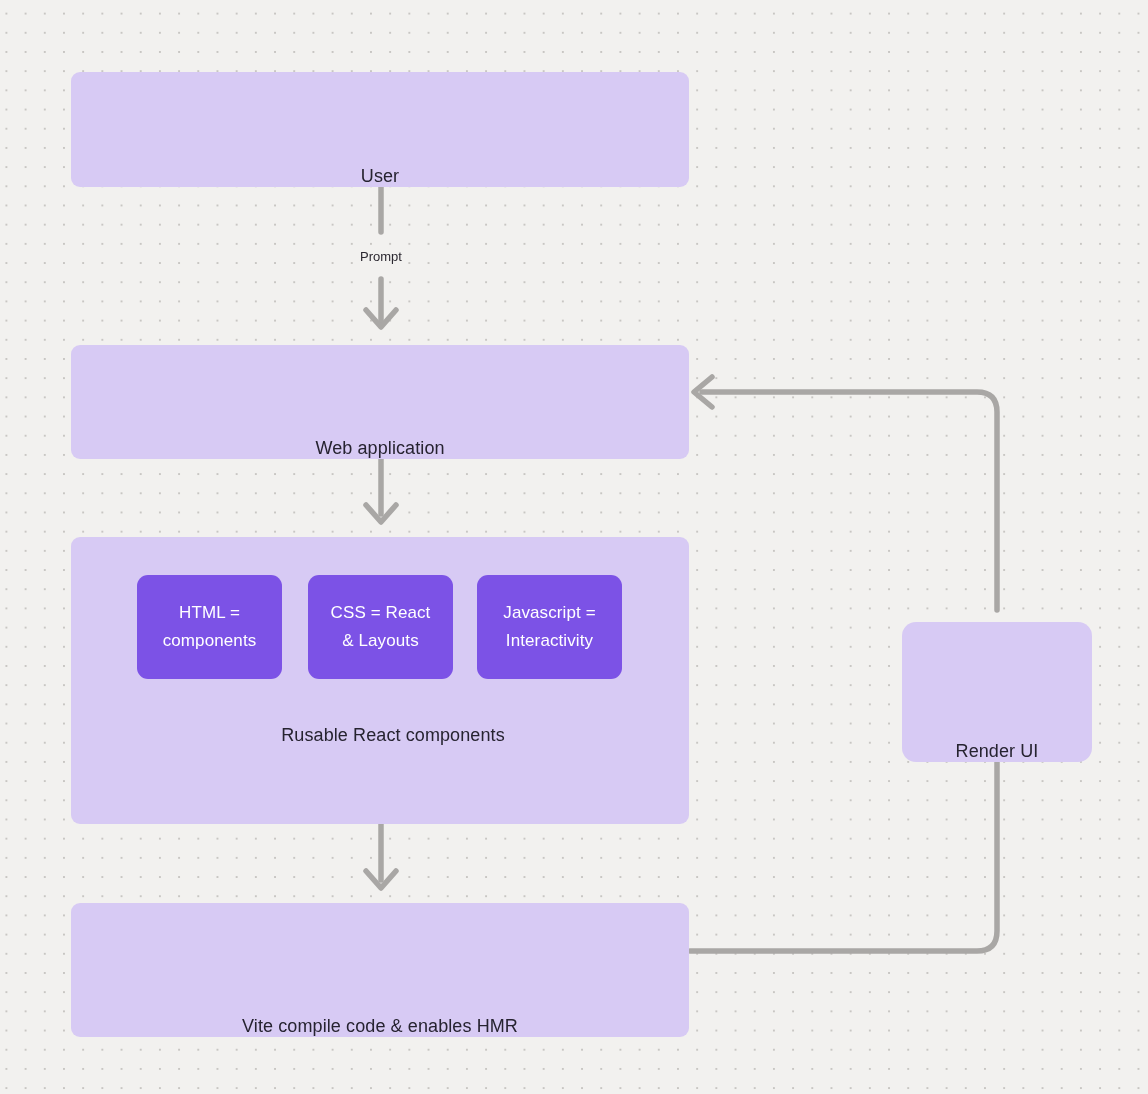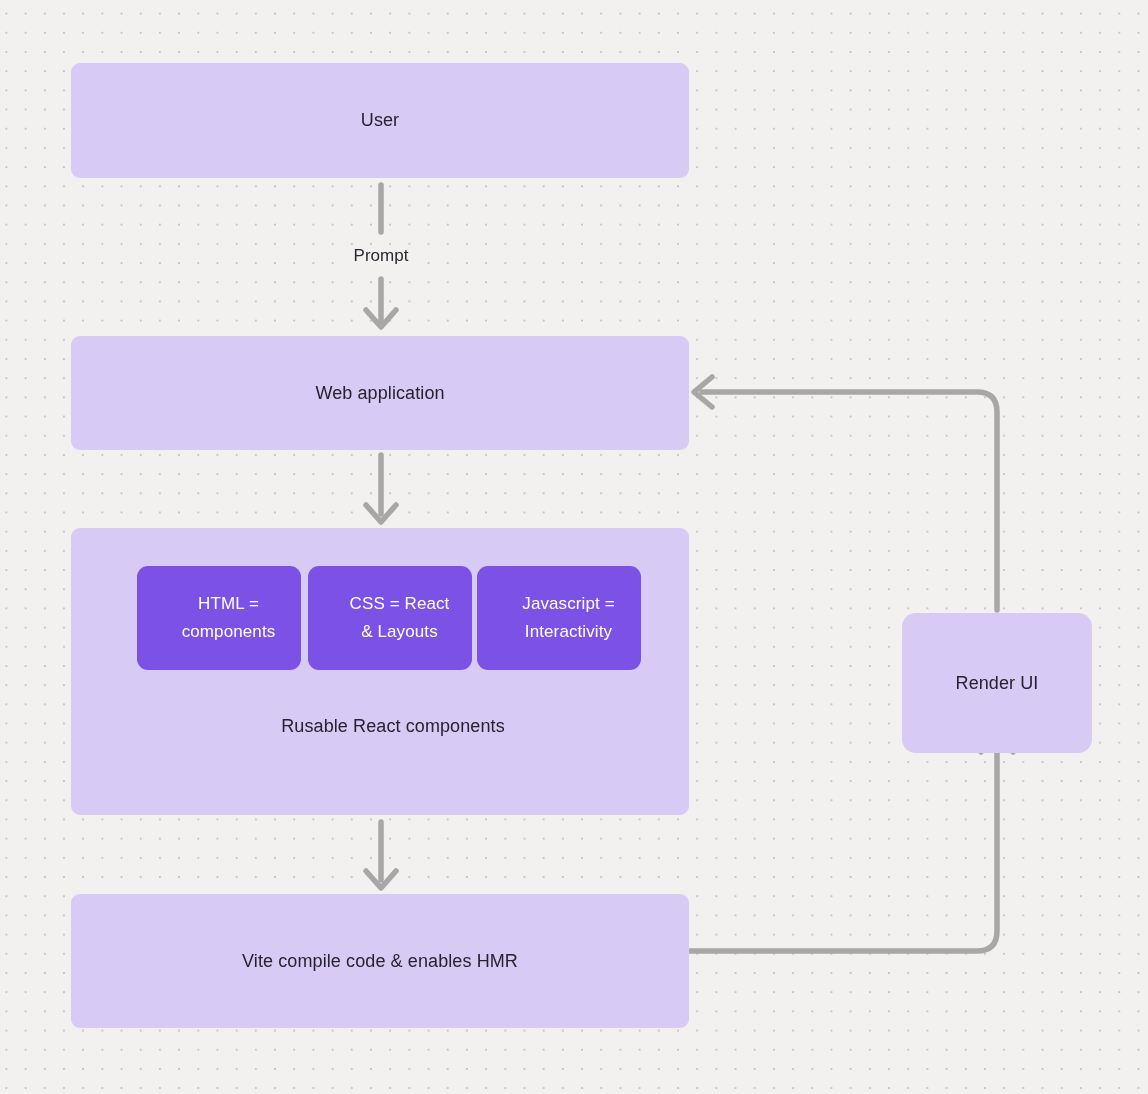--- a/index.html
+++ b/index.html
@@ -18,26 +18,27 @@
     position: absolute;
     left: 0; top: 0;
     width: 1148px; height: 1094px;
     pointer-events: none;
   }
   .node {
     position: absolute;
     background: #d7caf4;
     border-radius: 9px;
     display: flex;
-    align-items: center;
+    align-items: flex-end;
     justify-content: center;
     color: #262330;
     font-size: 18px;
     font-weight: 500;
     letter-spacing: 0.1px;
+    margin-top: 9px;
   }
   .node-user        { left: 71px;  top: 63px;  width: 618px; height: 115px; }
   .node-webapp      { left: 71px;  top: 336px; width: 618px; height: 114px; }
   .node-components  { left: 71px;  top: 528px; width: 618px; height: 287px; }
   .node-vite        { left: 71px;  top: 894px; width: 618px; height: 134px; }
   .node-render      { left: 902px; top: 613px; width: 190px; height: 140px; border-radius: 14px; }
   .chip {
     position: absolute;
     top: 38px;
     width: 145px;
@@ -46,42 +47,41 @@
     border-radius: 11px;
     color: #ffffff;
     display: flex;
     flex-direction: column;
     align-items: center;
     justify-content: center;
     font-size: 17px;
     font-weight: 500;
     line-height: 28px;
     text-align: center;
-    padding-left: 19px;
   }
   .chip-html { left: 66px; }
   .chip-css  { left: 237px; }
   .chip-js   { left: 406px; }
   .components-caption {
     position: absolute;
     left: 13px;
     top: 188px;
     width: 100%;
     text-align: center;
     font-size: 18px;
     font-weight: 500;
     color: #262330;
   }
   .edge-label {
     position: absolute;
     left: 381px;
     top: 256px;
     transform: translate(-50%, -50%);
     color: #2b2830;
-    font-size: 17px;
+    font-size: 13px;
     font-weight: 500;
     background: #f2f1ef;
     padding: 1px 5px;
     white-space: nowrap;
   }
 </style>
 </head>
 <body>
 
 <div class="canvas">

